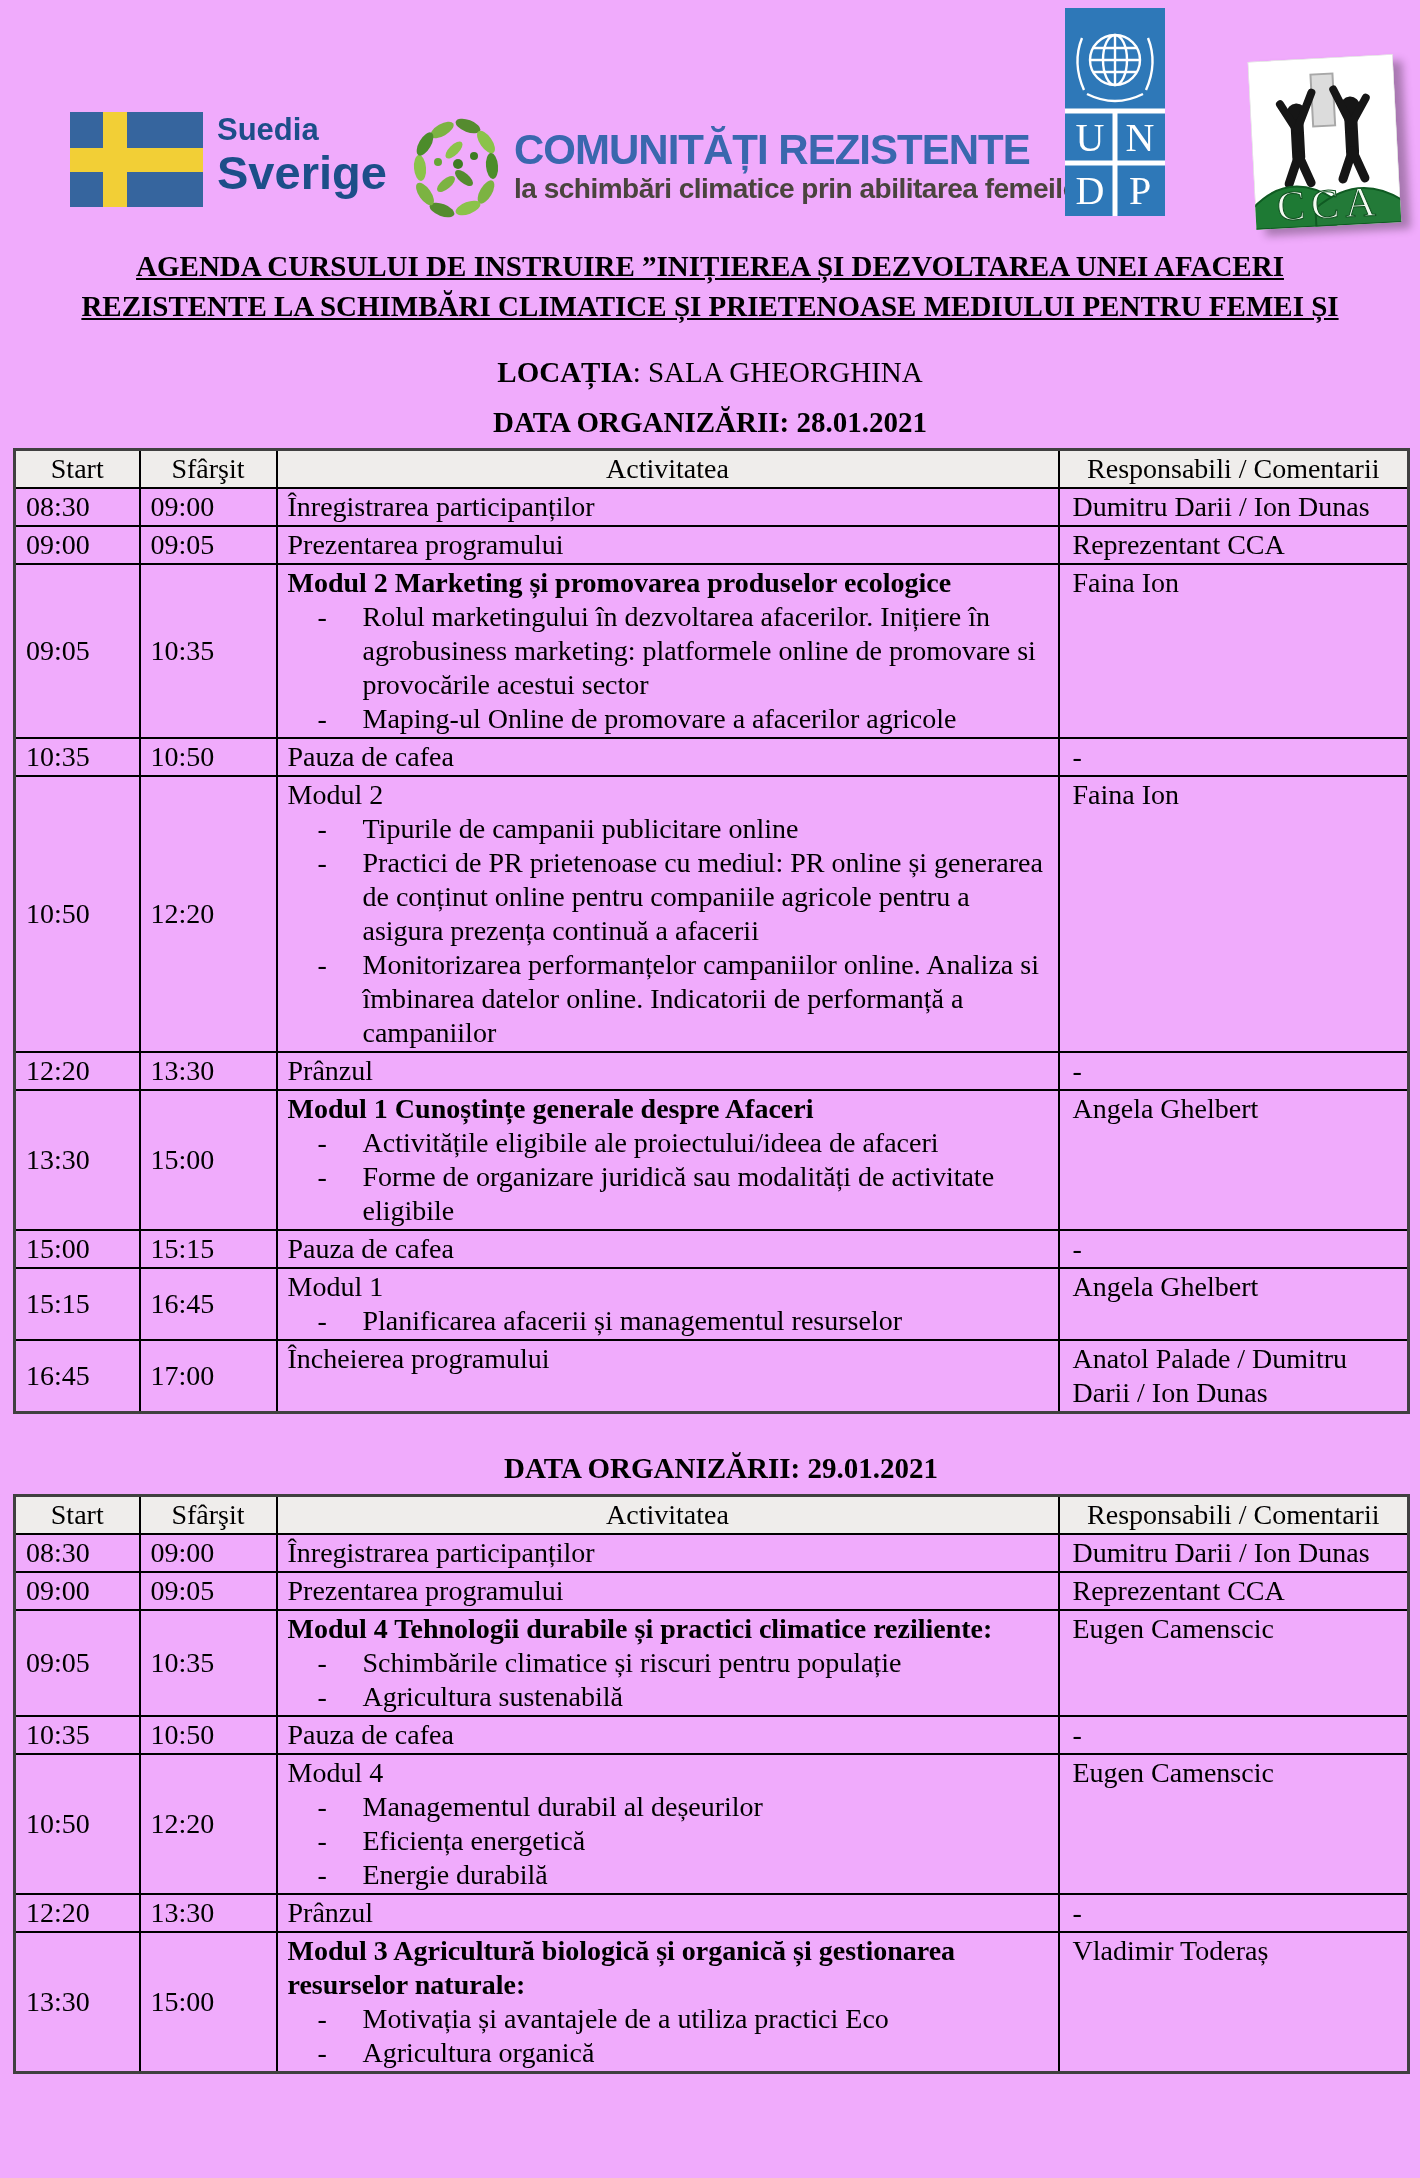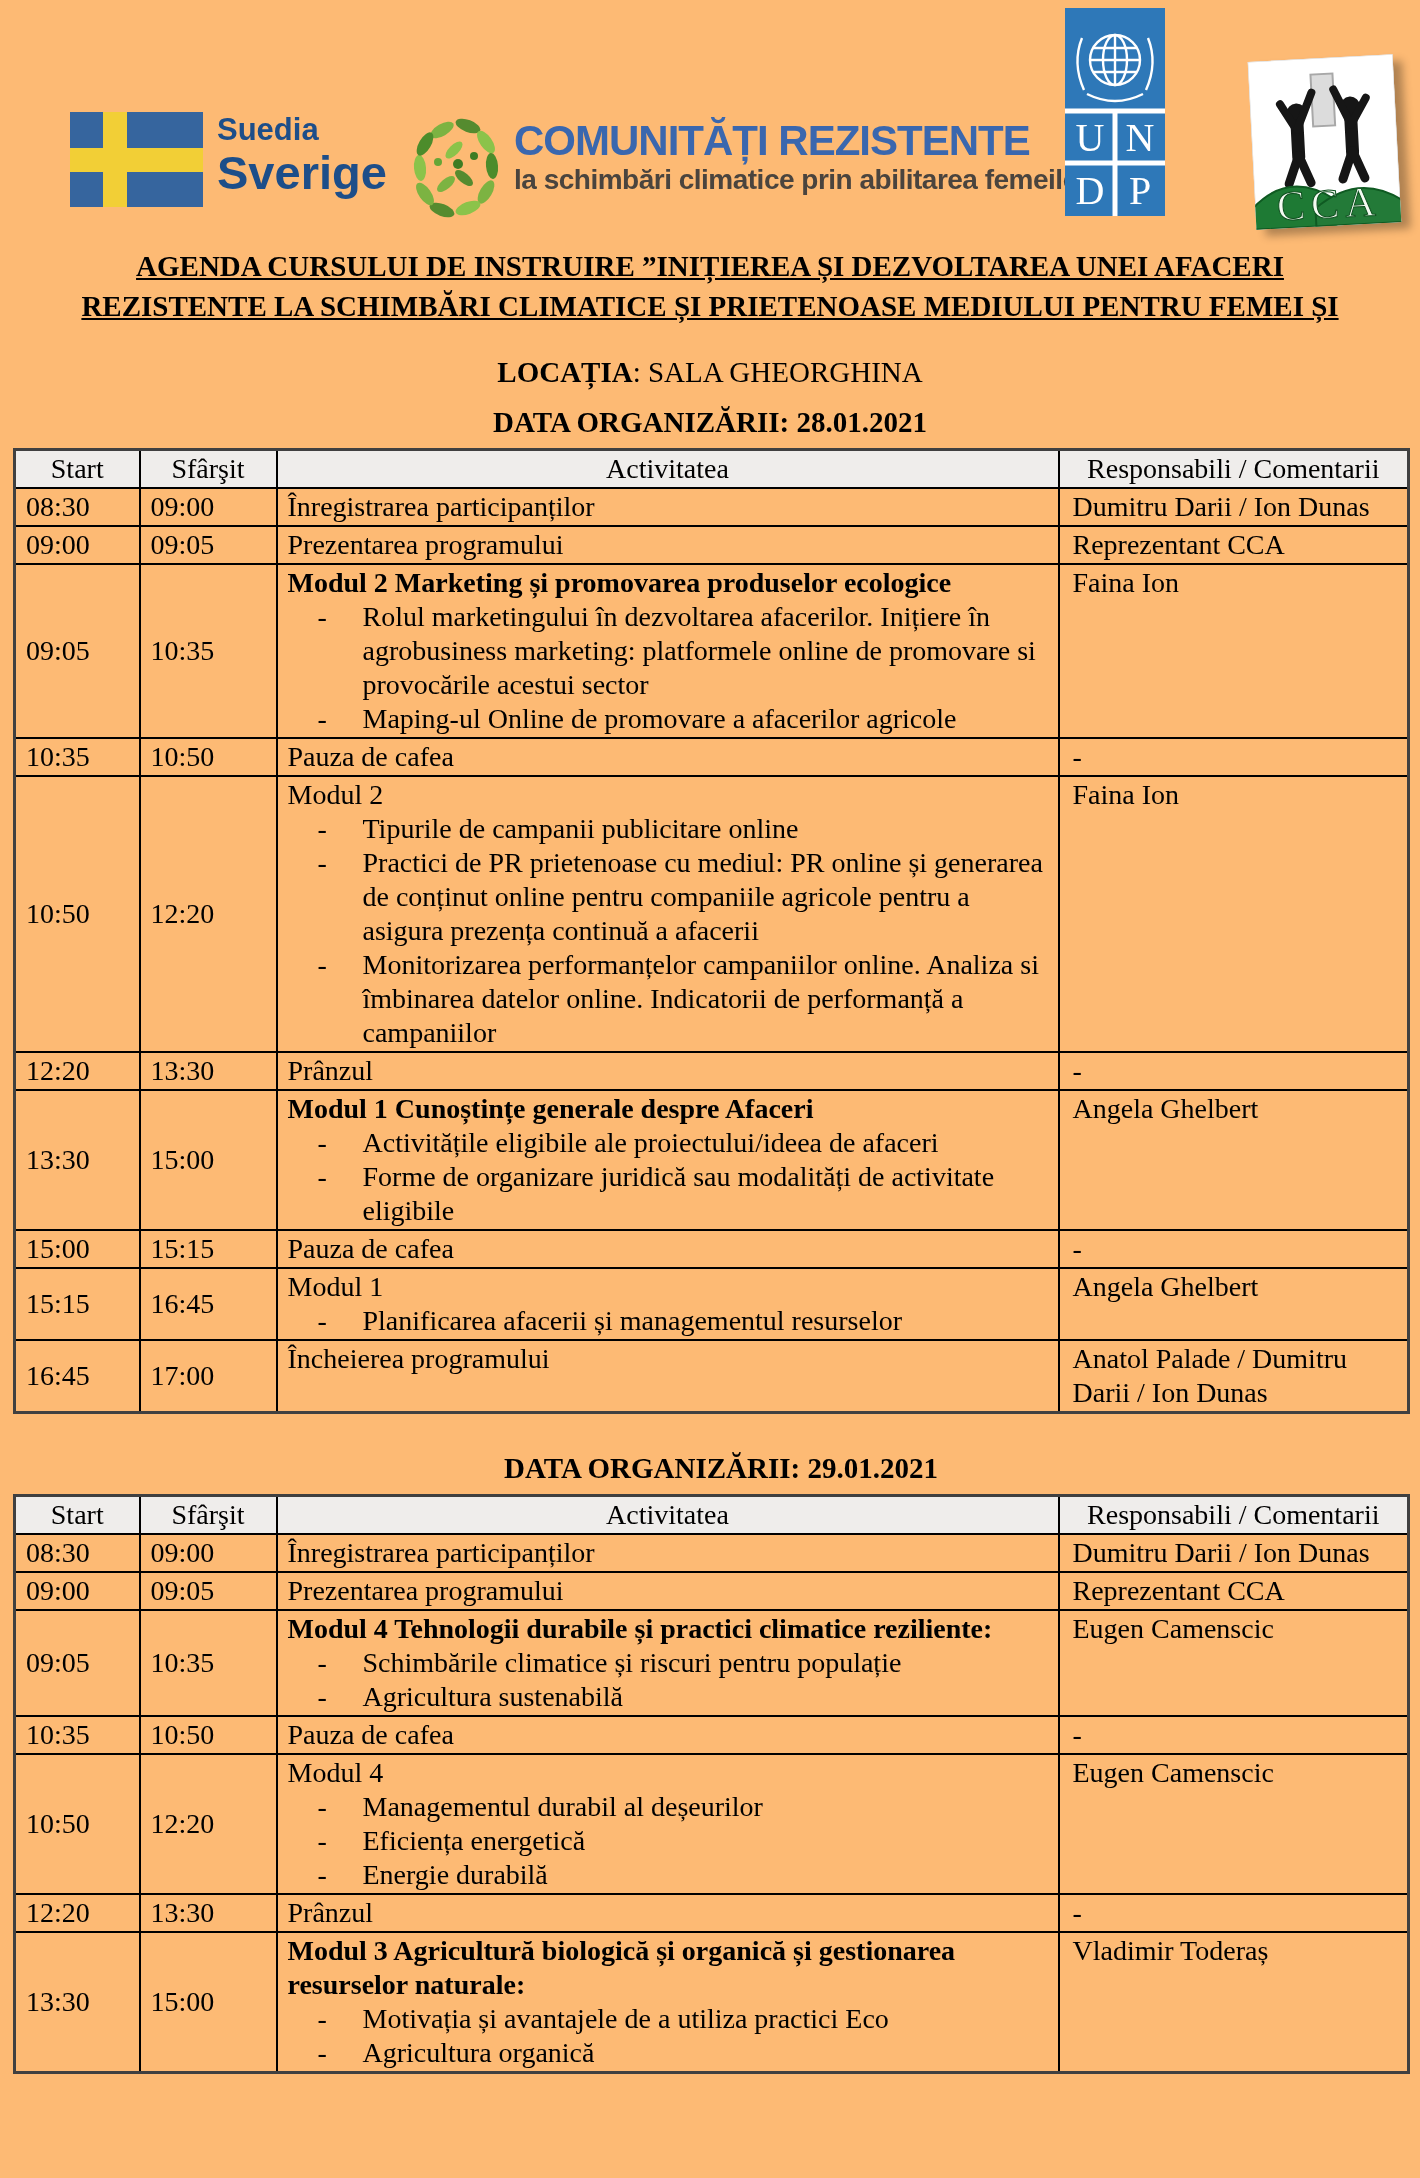--- a/index.html
+++ b/index.html
@@ -1,35 +1,35 @@
 <!DOCTYPE html>
 <html><head>
 <meta charset="utf-8">
 <style>
   * { box-sizing: border-box; }
   html,body { margin:0; padding:0; background:#888; }
   .page {
-    width:1420px; height:2178px; background:#fdba74; margin:0 auto;
+    width:1420px; height:2178px; background:#f0abfc; margin:0 auto;
     position:relative; overflow:hidden;
     font-family:"Liberation Serif", serif; color:#000;
   }
   
   .logos { position:relative; height:228px; }
   .sweden-logo { position:absolute; left:70px; top:112px; display:flex; align-items:flex-start; }
   .flag { width:133px; height:95px; background:#36659e; position:relative; flex:0 0 133px; }
   .flag .vbar { position:absolute; left:33px; top:0; width:24px; height:95px; background:#f2cf36; }
   .flag .hbar { position:absolute; left:0; top:36px; width:133px; height:24px; background:#f2cf36; }
   .sweden-text { margin-left:14px; font-family:"Liberation Sans", sans-serif; font-weight:bold; color:#1d4e89; }
   .suedia  { font-size:31px; line-height:36px; }
   .sverige { font-size:47px; line-height:50px; }
 
   .cr-logo { position:absolute; left:412px; top:116px; display:flex; }
   .wreath { flex:0 0 92px; }
   .cr-text { margin-left:10px; font-family:"Liberation Sans", sans-serif; font-weight:bold; }
-  .cr-title { color:#3a67ae; font-size:42px; line-height:44px; letter-spacing:-1px; margin-top:3px; white-space:nowrap; }
+  .cr-title { color:#3a67ae; font-size:42px; line-height:44px; letter-spacing:-1px; margin-top:12px; white-space:nowrap; }
   .cr-sub   { color:#4a443e; font-size:28px; line-height:33px; letter-spacing:-0.5px; white-space:nowrap; }
 
   .undp-logo { position:absolute; left:1065px; top:8px; }
   .cca-logo  { position:absolute; left:1252px; top:58px; transform:rotate(-3deg);
                box-shadow:9px 7px 9px rgba(0,0,0,0.3); background:#fff; }
 
   
   .doc-title { margin-top:18px; text-align:center; font-weight:bold; font-size:29px; line-height:40px; }
   .doc-title div { white-space:nowrap; }
   .underlined { text-decoration:underline; }

